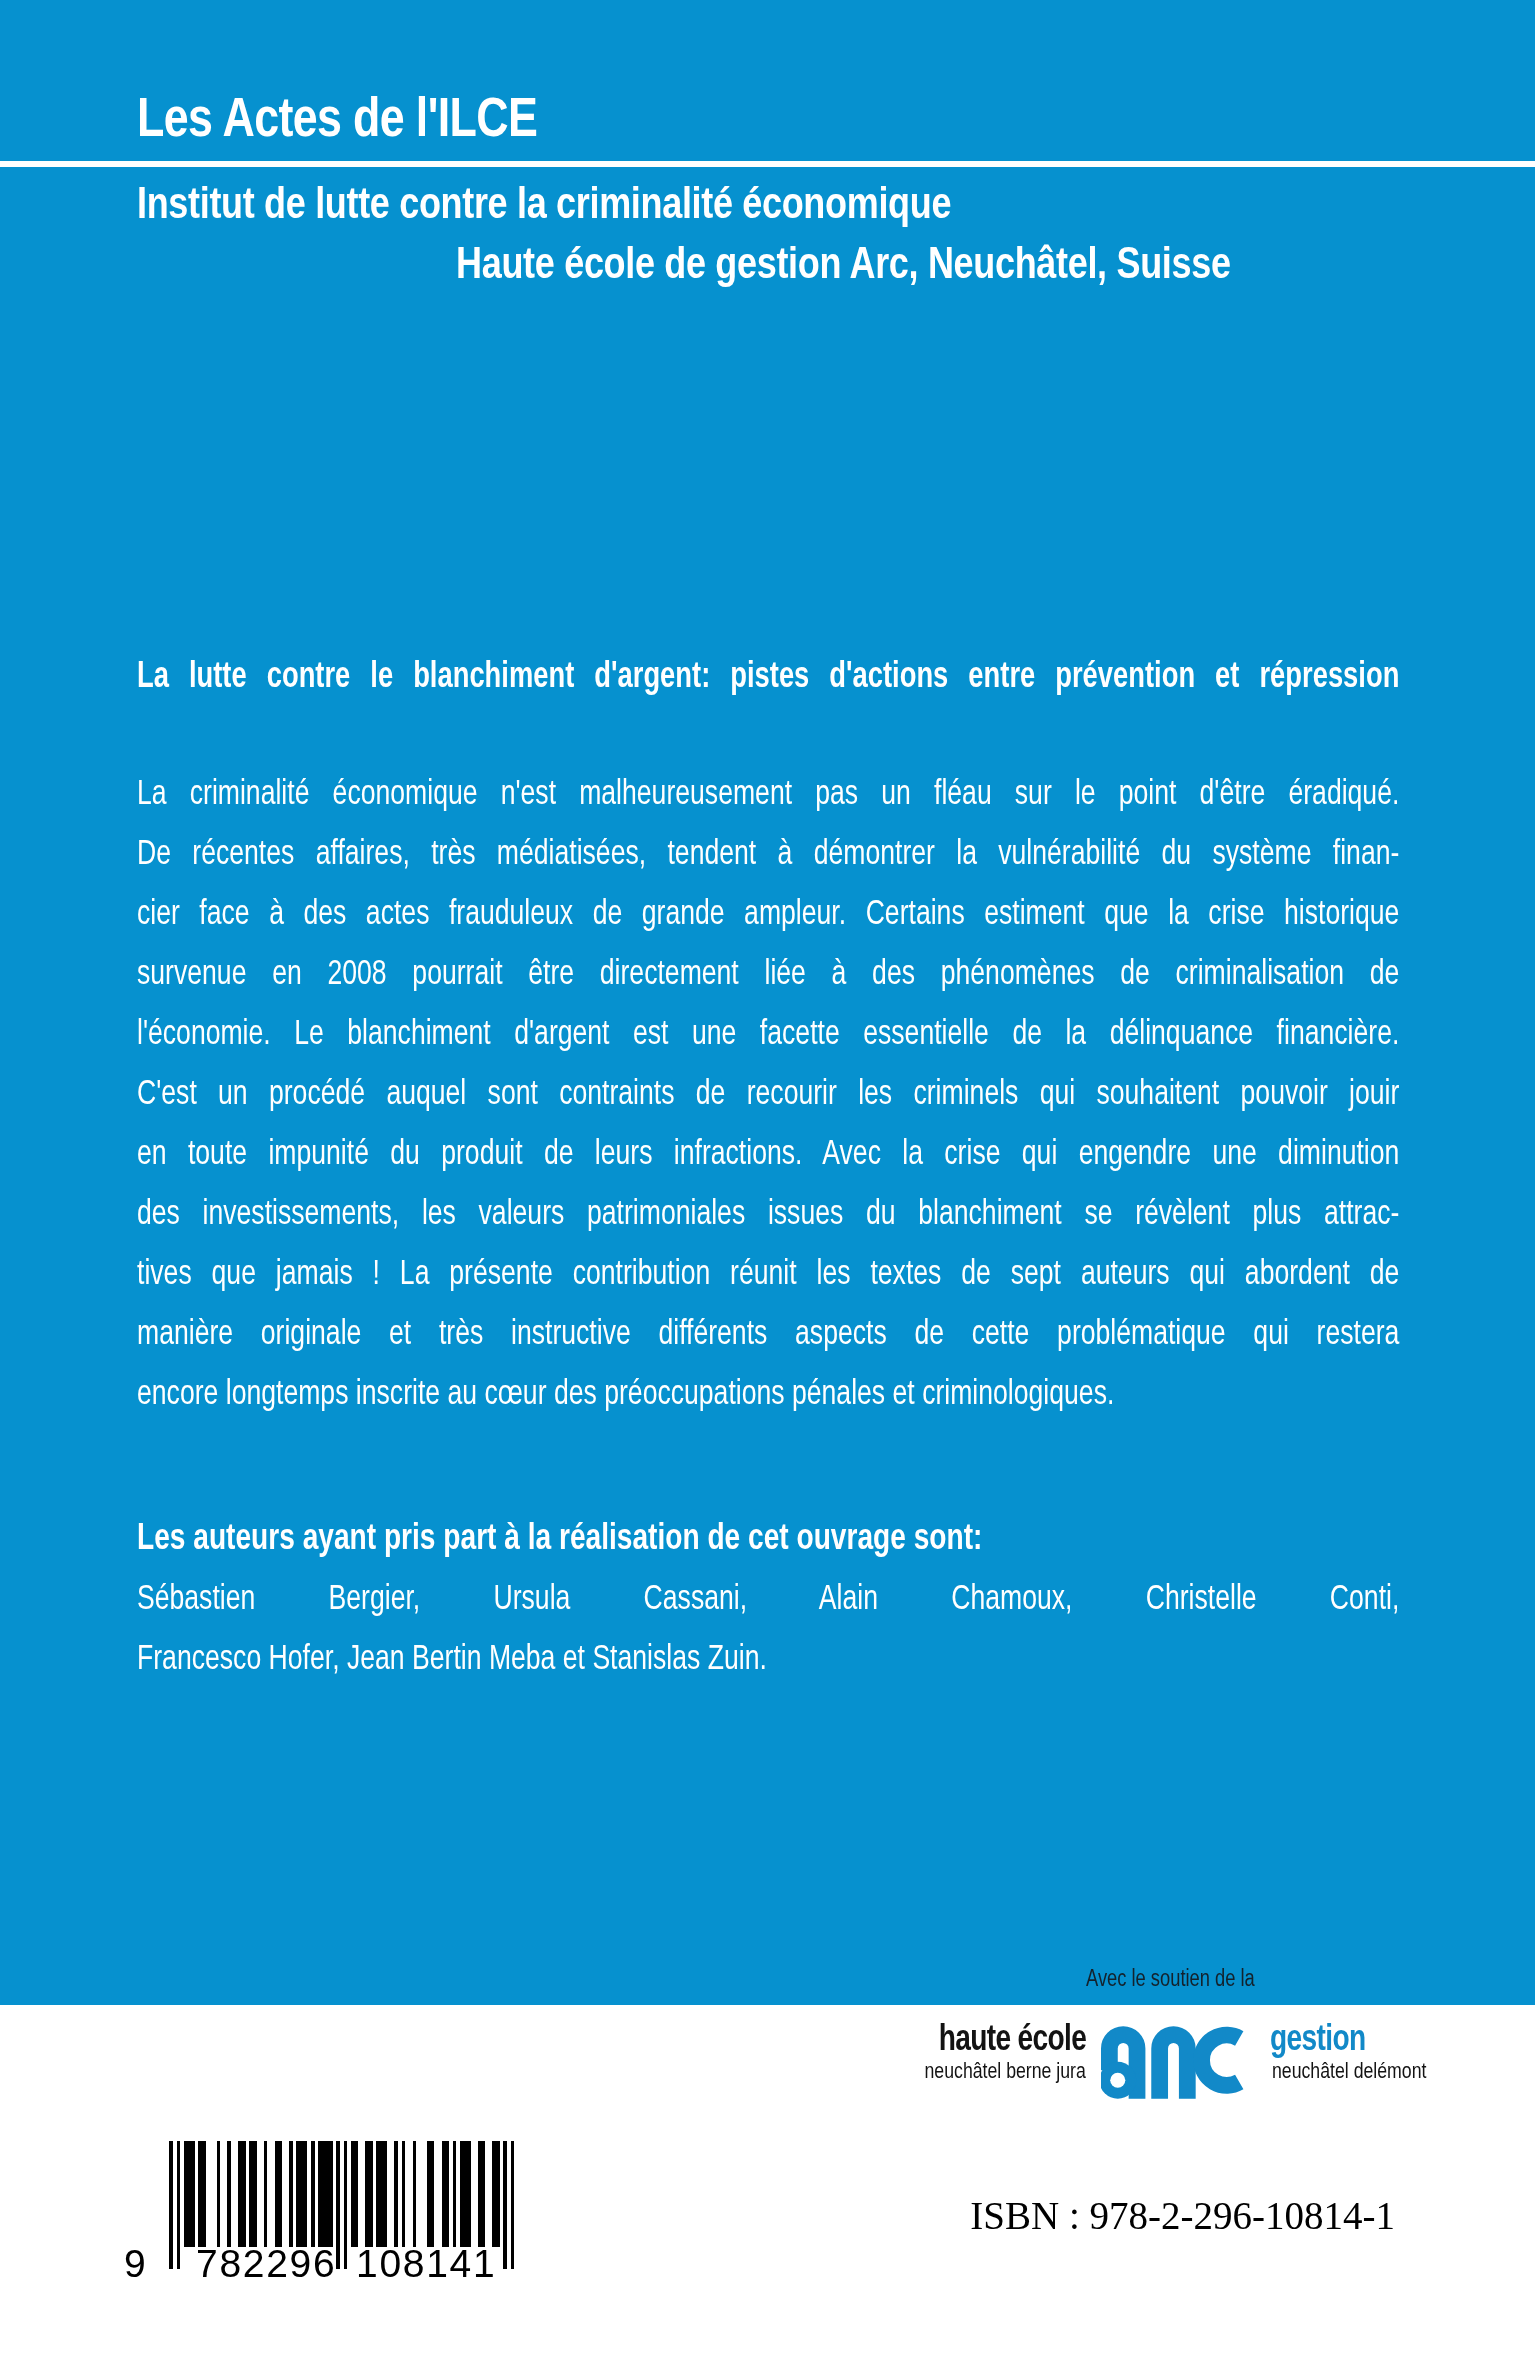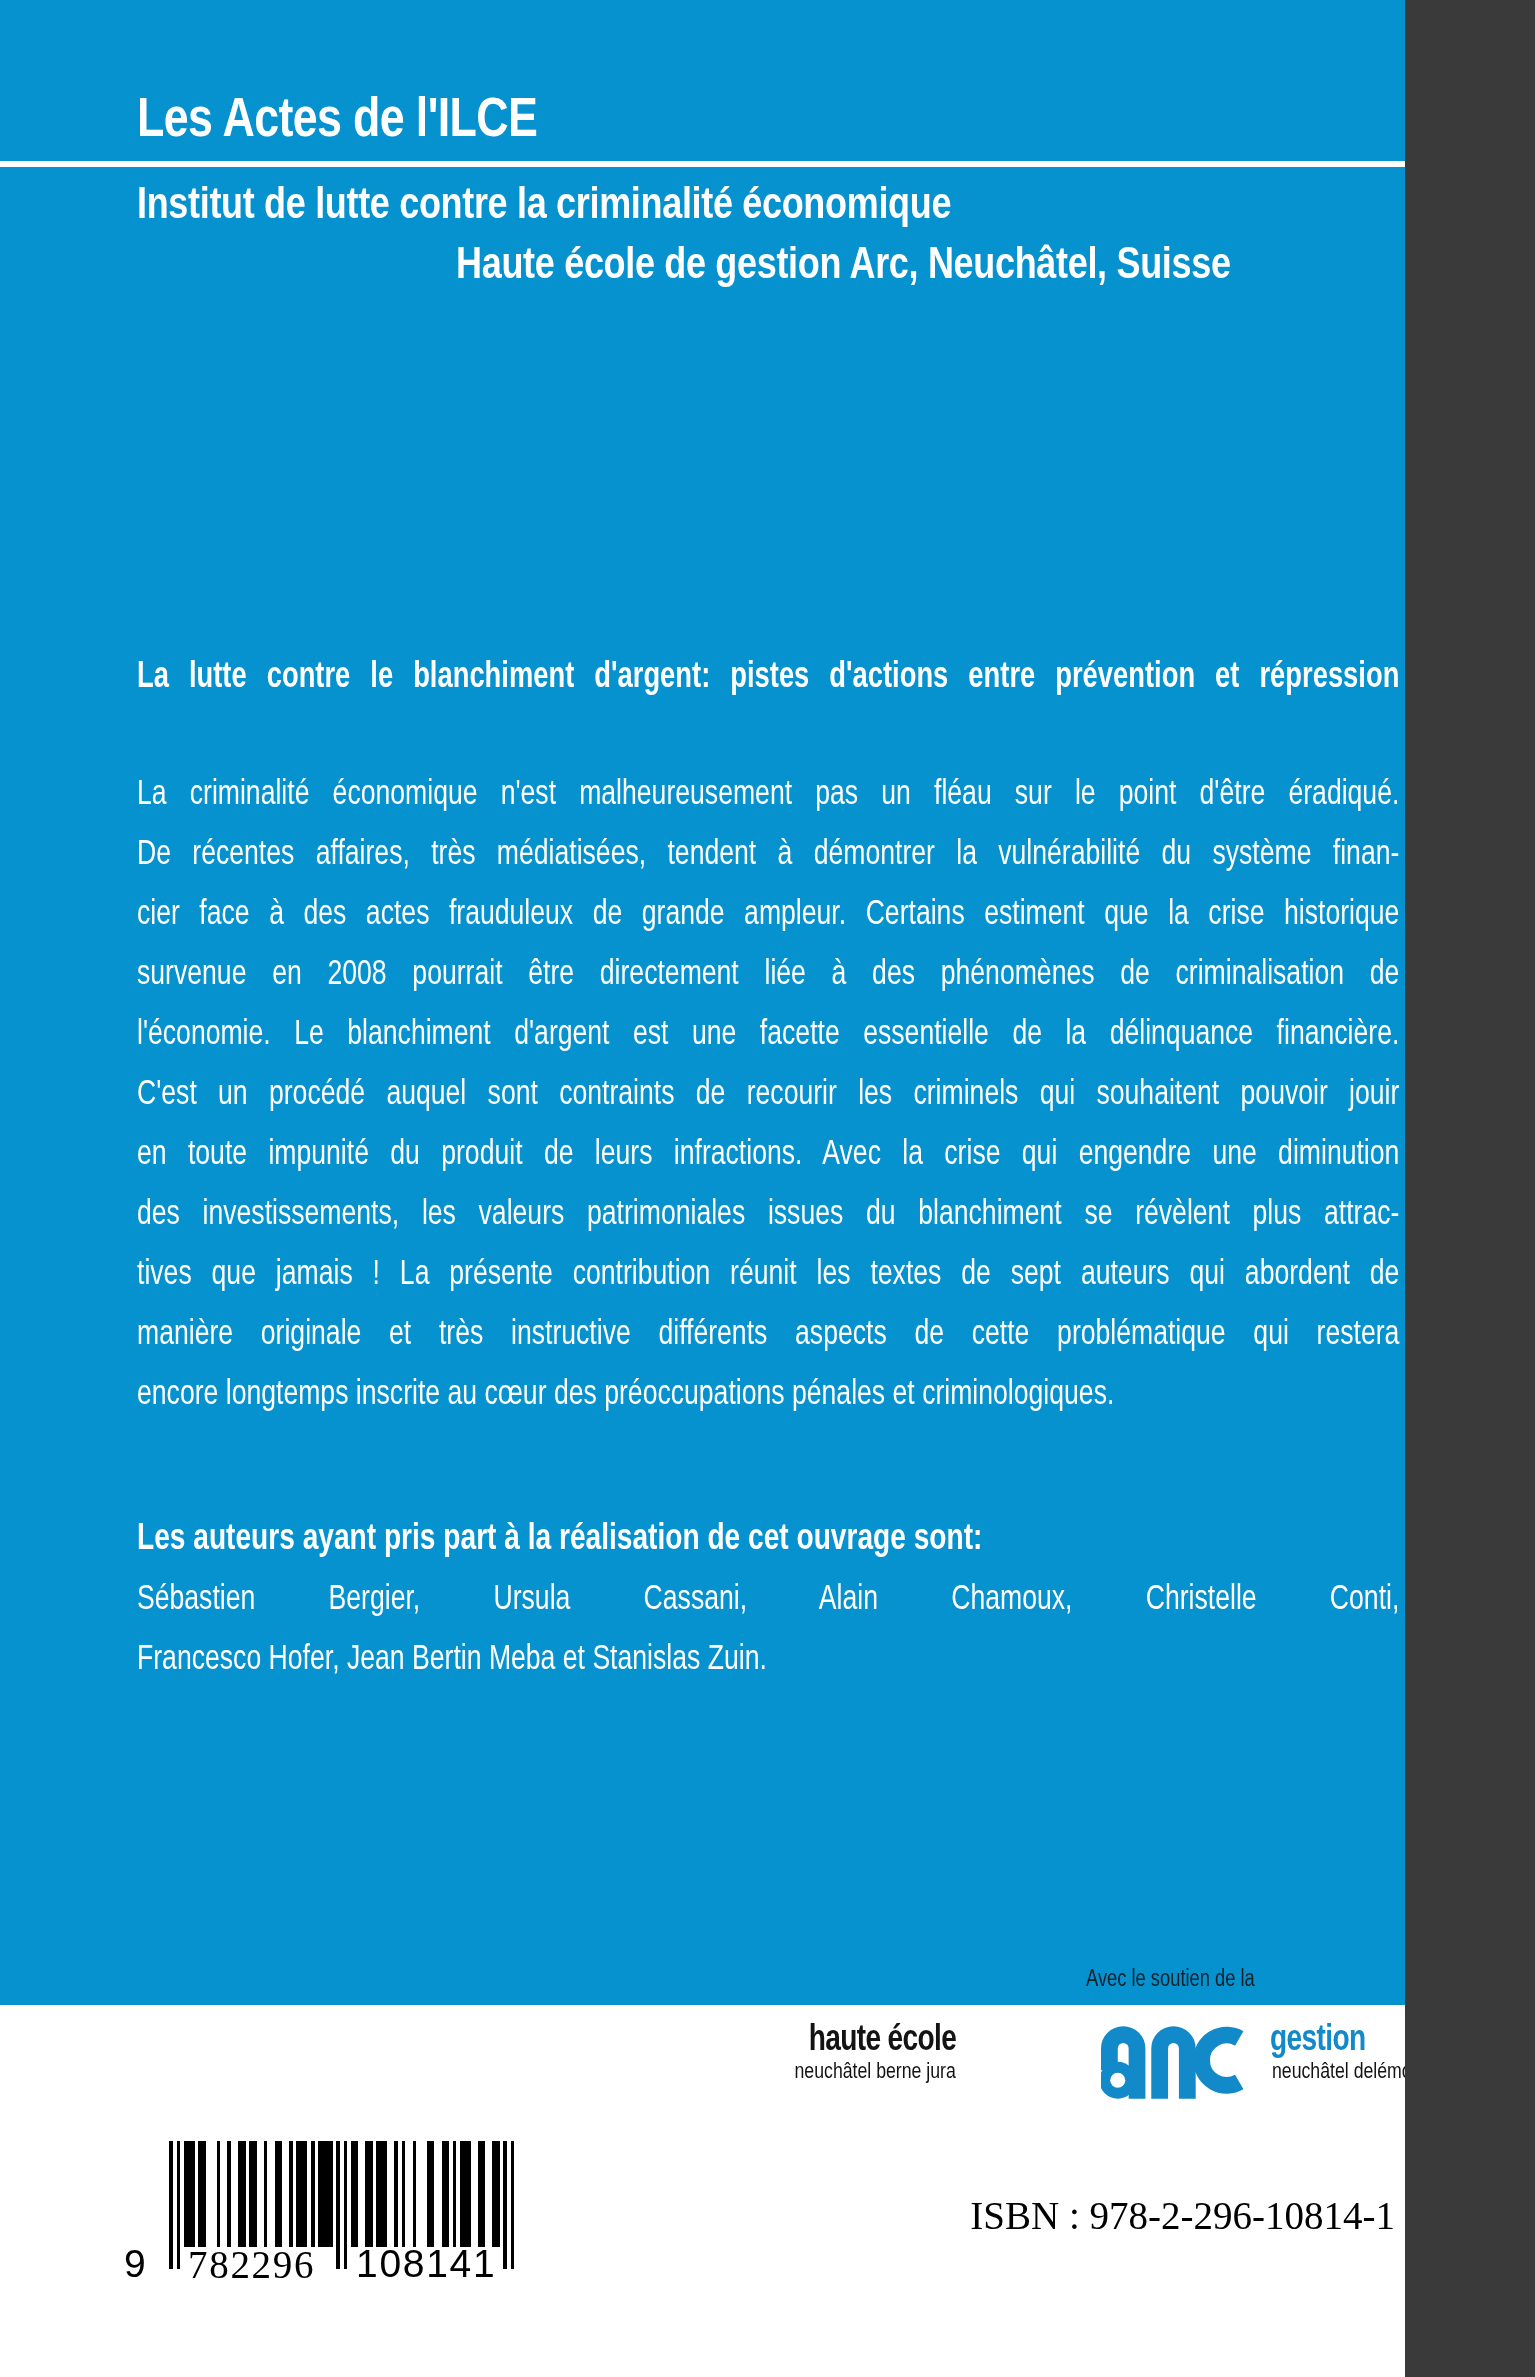--- a/index.html
+++ b/index.html
@@ -1,17 +1,17 @@
 <!DOCTYPE html>
 <html style="font-size:13.4px"><head>
 <meta charset="utf-8">
 <style>
   html,body { margin:0; padding:0; background:#3a3a3a; }
   .cover {
-    position:relative; width:1405px; height:2377px;
+    position:relative; width:1535px; height:2377px;
     background:#0691CF; overflow:hidden;
     font-family:"Liberation Sans", sans-serif;
   }
   .abs { position:absolute; }
   
   .sx80 { transform:scaleX(.80); transform-origin:0 0; }
   .sx76 { transform:scaleX(.76); transform-origin:0 0; }
   .sxl  { transform:scaleX(.78); transform-origin:0 0; }
   .sxr  { transform:scaleX(.78); transform-origin:100% 0; }
   .just { text-align:justify; text-align-last:justify; }
@@ -42,21 +42,21 @@
     color:#131313; white-space:nowrap; letter-spacing:-0.8px; }
   .logo-he-sub { right:449px; top:2057px; font-size:22.7px; color:#131313; white-space:nowrap; }
   .logo-ge     { left:1270px; top:2017px; font-size:36px; font-weight:bold;
     color:#1289C8; white-space:nowrap; letter-spacing:-0.8px; }
   .logo-ge-sub { left:1272px; top:2057px; font-size:22.7px; color:#131313; white-space:nowrap; }
   .arc-svg { left:1101px; top:2018px; }
 
   .barcode-svg { left:169px; top:2141px; }
   .bc-digit { top:2242px; font-size:39px; color:#000; white-space:nowrap; }
   .bc-9  { left:124px; }
-  .bc-g1 { left:188px; letter-spacing:1.7px;font-family:Liberation Serif, serif; }
+  .bc-g1 { left:196px; letter-spacing:1.7px; }
   .bc-g2 { left:356px; letter-spacing:1.7px; }
 
   .isbn-box { left:808px; top:2193px; width:587px; text-align:right;
     font-family:"Liberation Serif", serif; color:#000000; }
   .isbn-line  { font-size:39px; }
   .price-line { font-size:46px; margin-top:10px; }
 </style>
 </head>
 <body>
 

